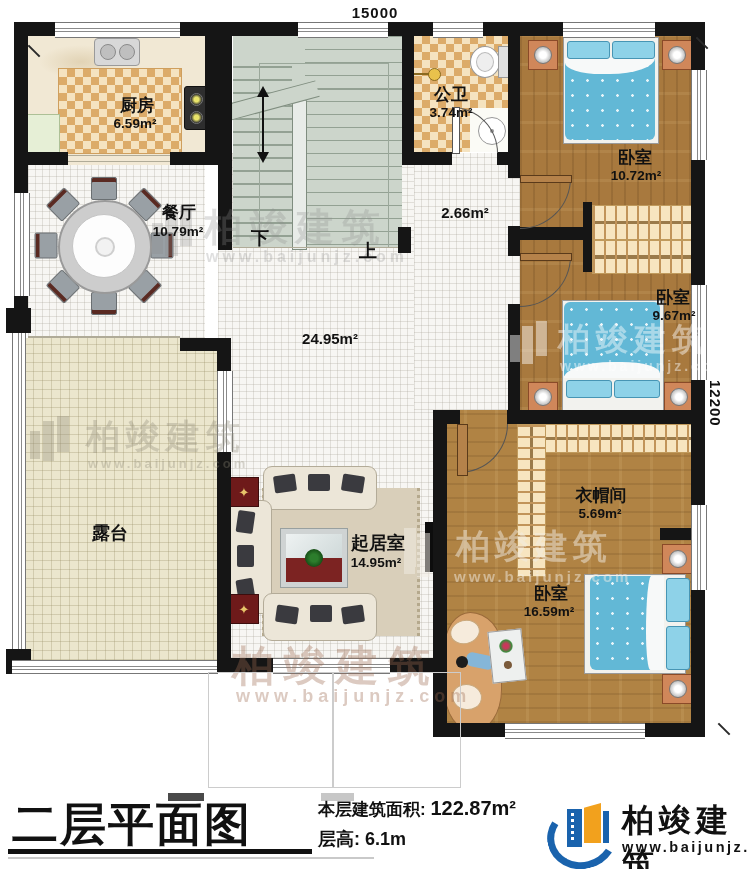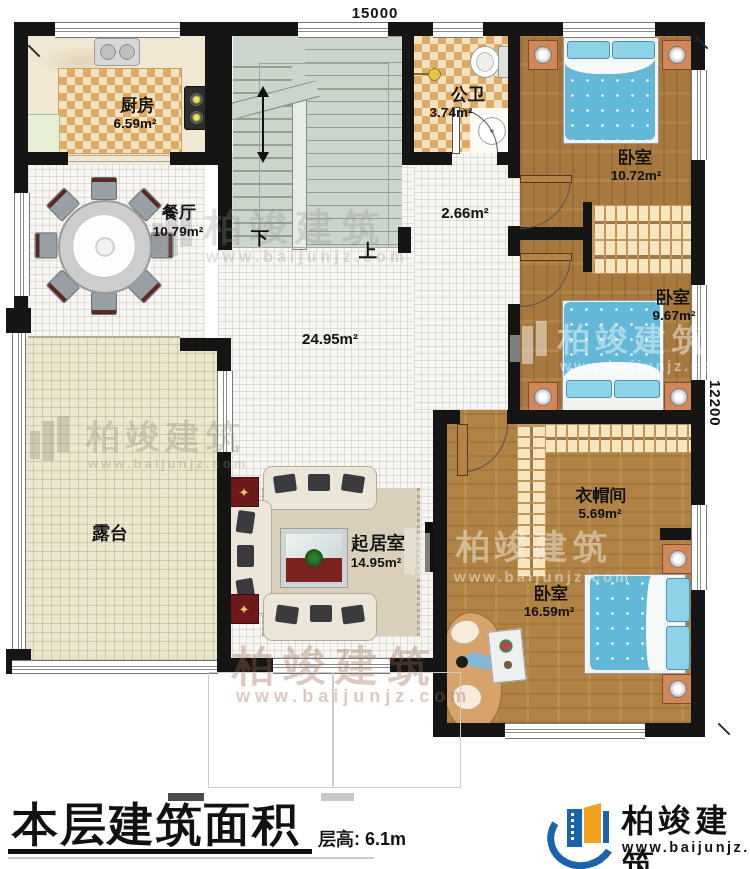--- a/index.html
+++ b/index.html
@@ -318,21 +318,21 @@
   </div>
   <div class="wm" style="left:196px;top:638px;width:420px;height:70px;color:#9c6a50;opacity:.35;">
     <span class="t1" style="left:36px;top:0;font-size:42px;letter-spacing:10px;">柏竣建筑</span>
     <span class="t2" style="left:40px;top:48px;font-size:18px;letter-spacing:5px;">www.baijunjz.com</span>
   </div>
 
   <div class="abs rlabel" style="left:137px;top:105px;"><span class="rname">厨房</span></div>
   <div class="abs rlabel rarea" style="left:135px;top:123px;">6.59m²</div>
   <div class="abs rlabel" style="left:179px;top:212px;"><span class="rname">餐厅</span></div>
   <div class="abs rlabel rarea" style="left:178px;top:231px;">10.79m²</div>
-  <div class="abs rlabel" style="left:468px;top:94px;"><span class="rname">公卫</span></div>
+  <div class="abs rlabel" style="left:451px;top:94px;"><span class="rname">公卫</span></div>
   <div class="abs rlabel rarea" style="left:451px;top:112px;">3.74m²</div>
   <div class="abs rlabel" style="left:635px;top:157px;"><span class="rname">卧室</span></div>
   <div class="abs rlabel rarea" style="left:636px;top:175px;">10.72m²</div>
   <div class="abs rlabel rarea" style="left:465px;top:212px;font-size:15px;">2.66m²</div>
   <div class="abs rlabel" style="left:673px;top:297px;"><span class="rname">卧室</span></div>
   <div class="abs rlabel rarea" style="left:674px;top:315px;">9.67m²</div>
   <div class="abs rlabel rarea" style="left:330px;top:338px;font-size:15px;">24.95m²</div>
   <div class="abs rlabel" style="left:601px;top:495px;"><span class="rname">衣帽间</span></div>
   <div class="abs rlabel rarea" style="left:600px;top:513px;">5.69m²</div>
   <div class="abs rlabel" style="left:378px;top:543px;"><span class="rname" style="font-size:18px;">起居室</span></div>
@@ -347,23 +347,27 @@
   <div class="abs dim" style="left:724px;top:380px;transform:rotate(90deg);transform-origin:0 0;">12200</div>
   <div class="abs tick" style="left:26px;top:50px;"></div>
   <div class="abs tick" style="left:694px;top:42px;"></div>
   <div class="abs tick" style="left:716px;top:728px;"></div>
 
   <div class="abs outline" style="left:208px;top:672px;width:124px;height:114px;"></div>
   <div class="abs outline" style="left:332px;top:672px;width:127px;height:114px;"></div>
   <div class="abs" style="left:168px;top:793px;width:36px;height:8px;background:#4a4a4a;"></div>
   <div class="abs" style="left:321px;top:793px;width:33px;height:8px;background:#c7c7c7;"></div>
 
-  <div class="abs ftitle" style="left:12px;top:794px;">本层建筑面积</div>
+  <div class="abs ftitle" style="left:12px;top:794px;">二层平面图</div>
   <div class="abs" style="left:8px;top:849px;width:304px;height:5px;background:#111;"></div>
   <div class="abs" style="left:8px;top:857px;width:366px;height:2px;background:#c9c9c9;"></div>
+  <div class="abs finfo" style="left:318px;top:797px;">
+    <span>本层建筑面积:</span>
+    <span style="font-size:20px;">122.87m²</span>
+  </div>
   <div class="abs finfo" style="left:318px;top:827px;font-size:18px;">
     <span>层高:</span>
     <span>6.1m</span>
   </div>
   <div class="abs" style="left:545px;top:797px;width:74px;height:64px;">
     <span class="abs" style="left:2px;top:8px;width:56px;height:50px;border:7px solid transparent;border-left-color:#1a63ad;border-bottom-color:#1a63ad;border-radius:50%;transform:rotate(-14deg);"></span>
     <span class="abs" style="left:22px;top:12px;width:15px;height:38px;background:#1a63ad;"></span>
     <span class="abs" style="left:26px;top:16px;width:3px;height:30px;background-image:repeating-linear-gradient(180deg,#fff 0 3px,transparent 3px 6px);"></span>
     <span class="abs" style="left:39px;top:6px;width:17px;height:40px;background:#f2a11d;clip-path:polygon(0 12%,100% 0,100% 100%,0 100%);"></span>
     <span class="abs" style="left:58px;top:14px;width:6px;height:32px;background:#1a63ad;"></span>

